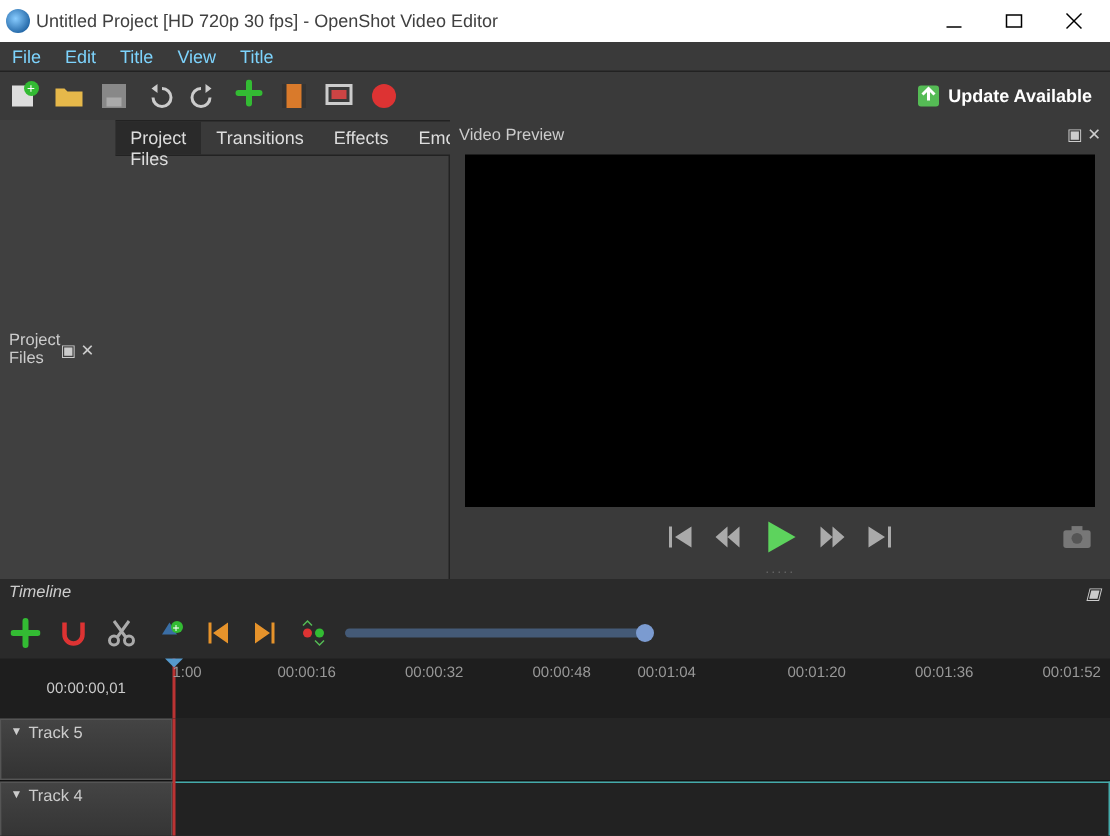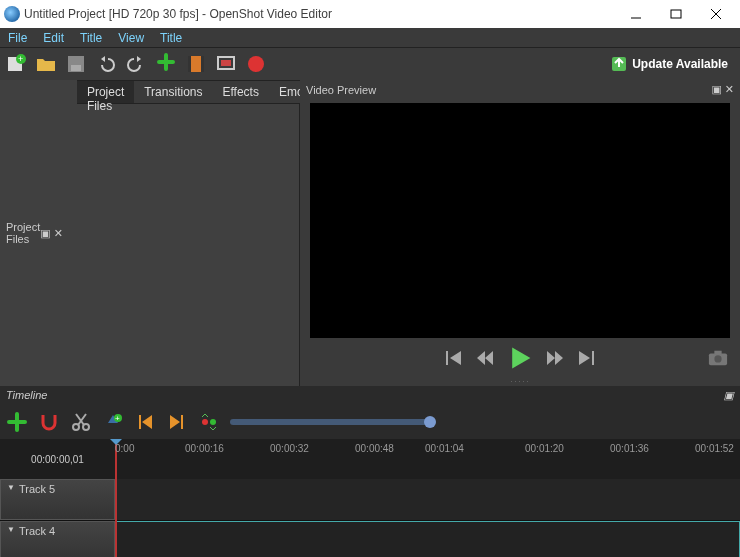--- a/index.html
+++ b/index.html
@@ -253,21 +253,21 @@
     <div class="zoom-track">
         <div class="zoom-thumb"></div>
       </div>
   </div>
 </div>
 
 <div class="ruler-row">
   <div class="timecode">00:00:00,01</div>
   <div class="ruler">
     <div class="playhead"></div>
-    <span class="ticklbl" style="left:0px">0:00</span>
+    <span class="ticklbl" style="left:0px">1:00</span>
     <span class="ticklbl" style="left:70px">00:00:16</span>
     <span class="ticklbl" style="left:155px">00:00:32</span>
     <span class="ticklbl" style="left:240px">00:00:48</span>
     <span class="ticklbl" style="left:310px">00:01:04</span>
     <span class="ticklbl" style="left:410px">00:01:20</span>
     <span class="ticklbl" style="left:495px">00:01:36</span>
     <span class="ticklbl" style="left:580px">00:01:52</span>
   </div>
 </div>
 

